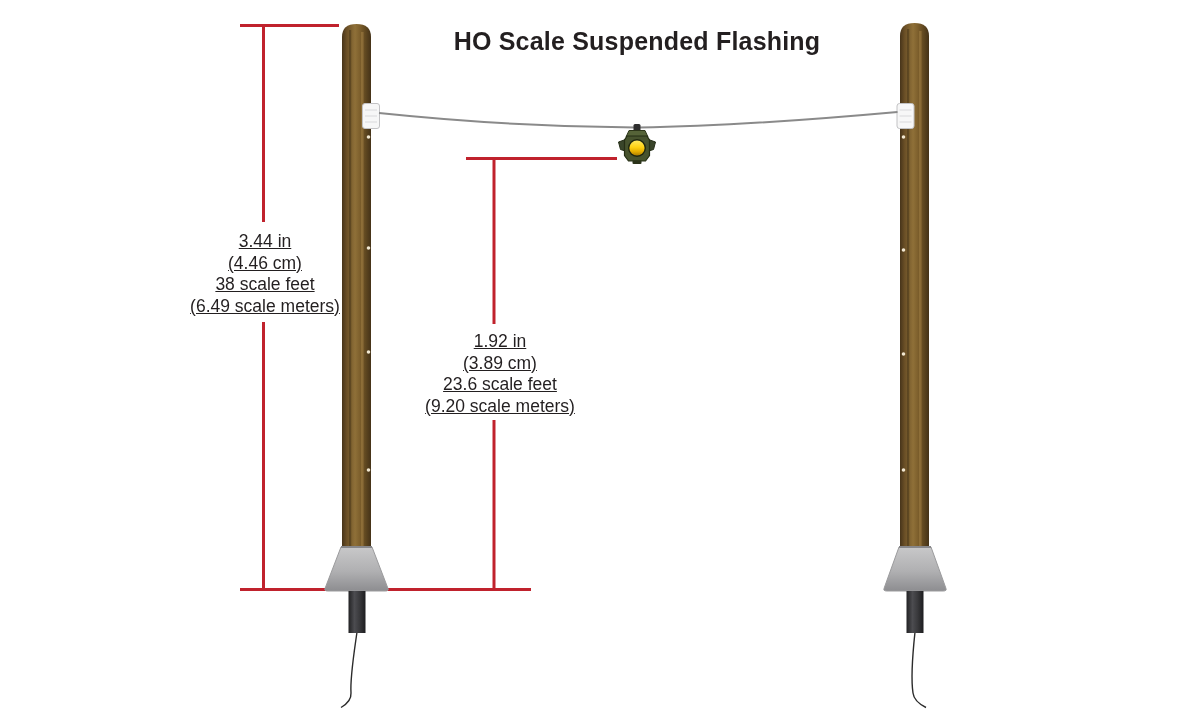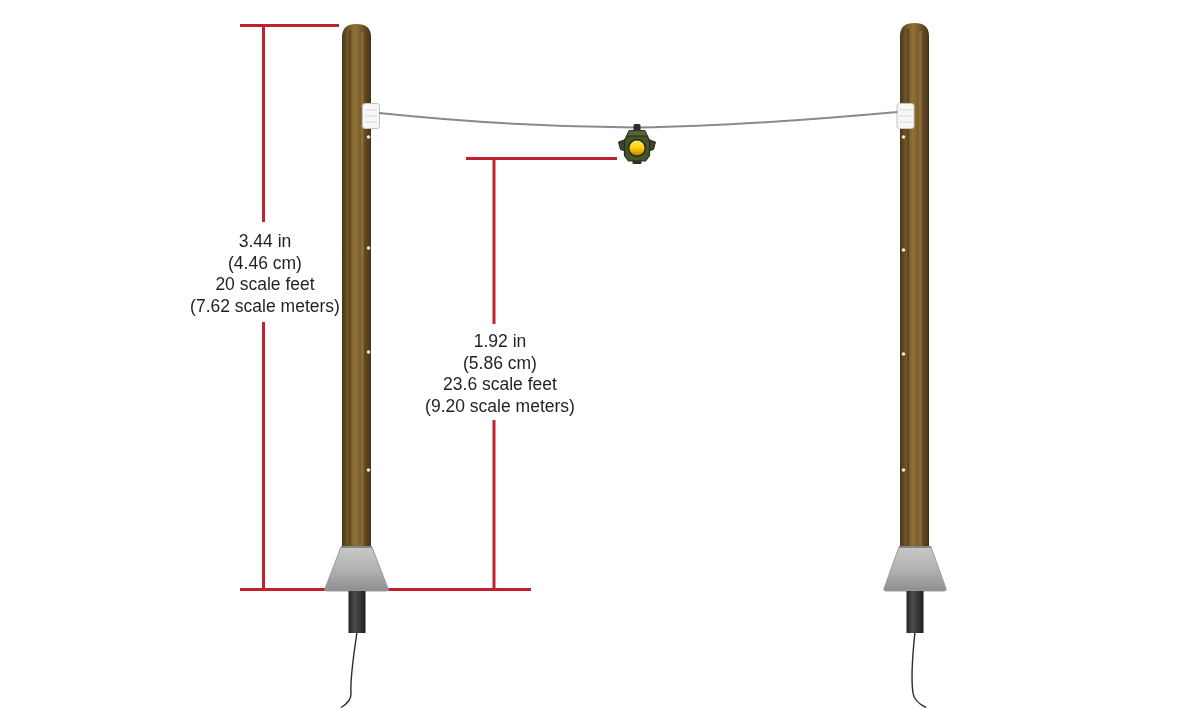--- a/index.html
+++ b/index.html
@@ -12,21 +12,21 @@
   .title{
     position:absolute;left:637px;top:27px;transform:translateX(-50%);
     white-space:nowrap;font-size:25px;font-weight:bold;letter-spacing:.2px;
     color:var(--text-dark,#231f20);
   }
   .dim-label{
     position:absolute;transform:translateX(-50%);text-align:center;
     font-size:17.5px;line-height:21.5px;color:var(--text-dark,#231f20);
     white-space:nowrap;
   }
-  .dim-label span{display:block;}
+  .dim-label span{display:block;text-decoration:underline;}
   .dim-label.pole{left:265px;top:231px;}
   .dim-label.light{left:500px;top:331px;}
   .dimline{stroke:var(--accent-red,#c0222d);stroke-width:3;fill:none;}
 </style>
 </head>
 <body>
 
 <div class="canvas">
 
   <svg class="art" viewBox="0 0 1200 709" xmlns="http://www.w3.org/2000/svg">
@@ -111,28 +111,29 @@
       <polygon points="629,130.5 645,130.5 648,137 626,137" fill="#556338" stroke="#2c3519" stroke-width="1"></polygon>
       <polygon points="627,139 618.5,142 620.5,149.5 627,151.5" fill="#39452a" stroke="#242d16" stroke-width="1"></polygon>
       <polygon points="647,139 655.5,142 653.5,149.5 647,151.5" fill="#39452a" stroke="#242d16" stroke-width="1"></polygon>
       <path fill="var(--light-body-green,#47532e)" stroke="#252e14" stroke-width="1.2" d="M627,136 L647,136 L649.5,140 L649.5,155.5 L645.5,161 L628.5,161 L624.5,155.5 L624.5,140 Z"></path>
       <circle cx="637" cy="148" r="9" fill="#20270f"></circle>
       <circle cx="637" cy="148" r="7.6" fill="url(#lensg)"></circle>
       <rect x="632.5" y="160.5" width="9" height="3.5" rx="1" fill="#2b331a"></rect>
     </g>
   </svg>
 
+  <div class="title">HO Scale Suspended Flashing</div>
 
   <div class="dim-label pole">
     <span>3.44 in</span>
     <span>(4.46 cm)</span>
-    <span>20 scale feet</span>
-    <span>(7.62 scale meters)</span>
+    <span>38 scale feet</span>
+    <span>(6.49 scale meters)</span>
   </div>
 
   <div class="dim-label light">
     <span>1.92 in</span>
-    <span>(5.86 cm)</span>
+    <span>(3.89 cm)</span>
     <span>23.6 scale feet</span>
     <span>(9.20 scale meters)</span>
   </div>
 
 </div>
 
 </body></html>

